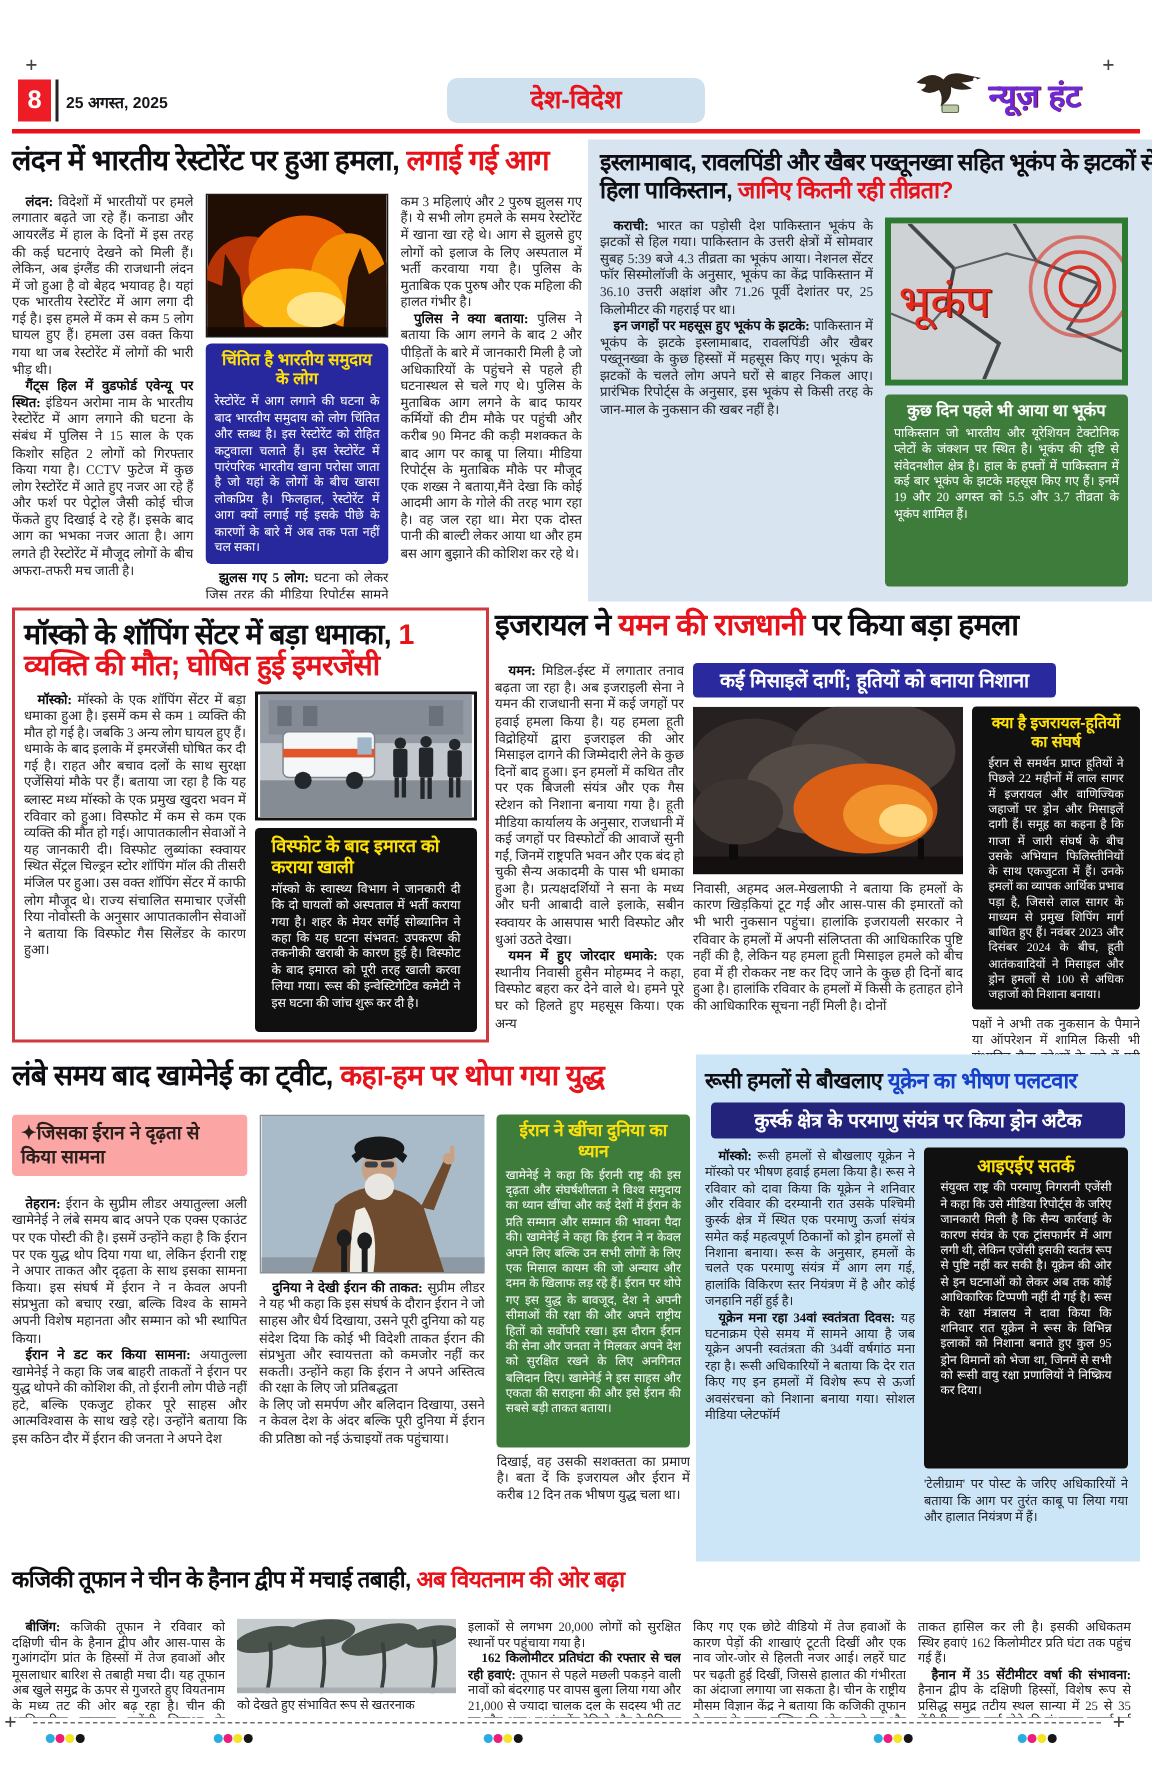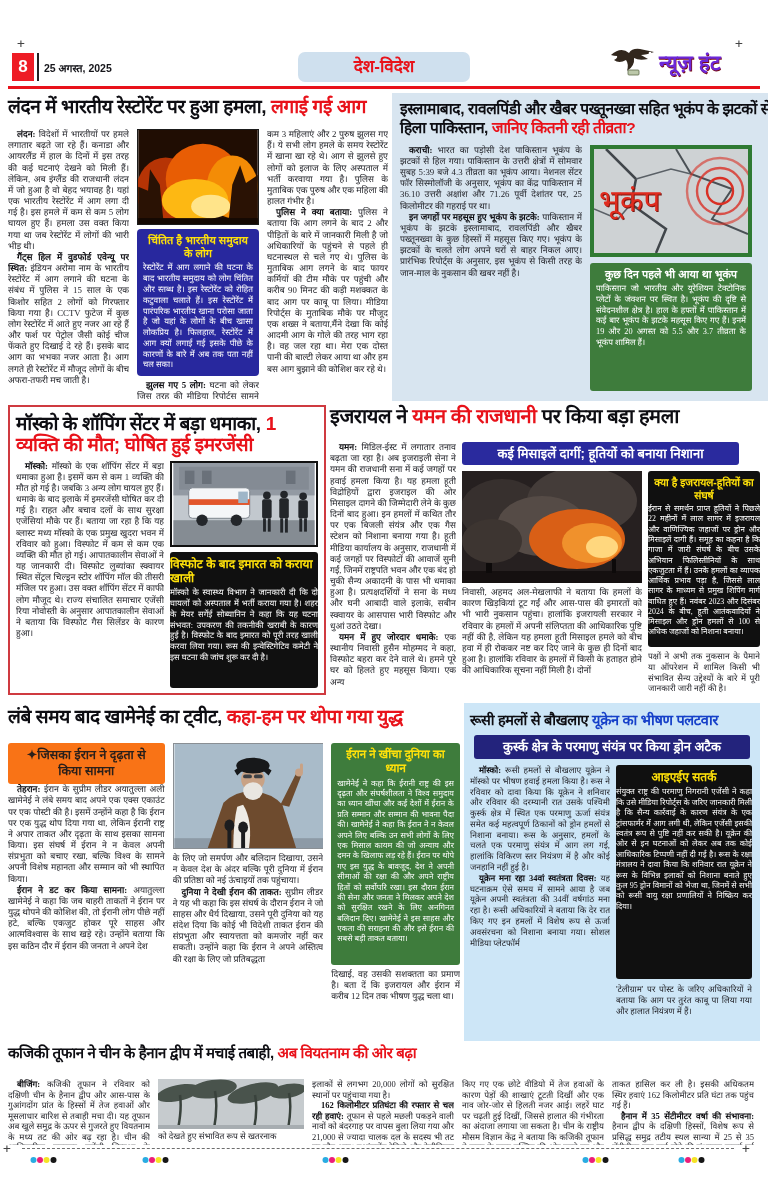--- a/index.html
+++ b/index.html
@@ -11,21 +11,21 @@
 .accent{color:#e8121a}
 .accent-blue{color:#1640c9}
 .cols{display:flex}
 .bcol{font-size:8.8px;line-height:1.27;text-align:justify;overflow:hidden;color:#23242a}
 .bcol p{text-indent:9px;margin:0}
 .lead{font-weight:bold;color:#101014}
 .figure{display:block;overflow:hidden;position:relative}
 .figure svg{display:block}
 .navybox{background:#28289e;color:#fff;border-radius:4px;padding:5px 6px;text-align:justify}
 .greenbox{background:#3e7c3c;color:#fff;border-radius:3px;padding:5px 6px;text-align:justify}
-.blackbox{background:#101010;color:#fff;border-radius:3px;padding:5px 0;text-align:justify}
+.blackbox{background:#101010;color:#fff;border-radius:3px;padding:5px 11px;text-align:justify}
 .btitle{font-family:"Liberation Sans",sans-serif;font-weight:bold;font-size:11px;line-height:1.2;
   text-align:center;margin-bottom:3px}
 .yellow{color:#ffe10a}
 .boxbody{font-size:8.3px;line-height:1.3}
 .cropmark{position:absolute;font-family:"DejaVu Sans Mono",monospace;font-size:13px;color:#444}
 .subheadbar{background:#23237c;color:#fff;font-family:"Liberation Sans",sans-serif;font-weight:bold;
   text-align:center;border-radius:3px}
 .pill{background:#cfe0ee;border-radius:7px;text-align:center;
   font-family:"Liberation Sans",sans-serif;font-weight:bold;color:#e8121a}
 </style>
@@ -180,21 +180,21 @@
   <section class="abs" style="left:330px;top:402px;width:430px;height:301px">
     <div class="hl" style="font-size:20px;white-space:nowrap">
       <span>इजरायल ने</span>
       <span class="accent">यमन की राजधानी</span>
       <span>पर किया बड़ा हमला</span>
     </div>
     <div class="bcol abs" style="left:0;top:40px;width:126px;height:260px">
       <p><span class="lead">यमन:</span> <span>मिडिल-ईस्ट में लगातार तनाव बढ़ता जा रहा है। अब इजराइली सेना ने यमन की राजधानी सना में कई जगहों पर हवाई हमला किया है। यह हमला हूती विद्रोहियों द्वारा इजराइल की ओर मिसाइल दागने की जिम्मेदारी लेने के कुछ दिनों बाद हुआ। इन हमलों में कथित तौर पर एक बिजली संयंत्र और एक गैस स्टेशन को निशाना बनाया गया है। हूती मीडिया कार्यालय के अनुसार, राजधानी में कई जगहों पर विस्फोटों की आवाजें सुनी गईं, जिनमें राष्ट्रपति भवन और एक बंद हो चुकी सैन्य अकादमी के पास भी धमाका हुआ है। प्रत्यक्षदर्शियों ने सना के मध्य और घनी आबादी वाले इलाके, सबीन स्क्वायर के आसपास भारी विस्फोट और धुआं उठते देखा।</span></p>
       <p><span class="lead">यमन में हुए जोरदार धमाके:</span> <span>एक स्थानीय निवासी हुसैन मोहम्मद ने कहा, विस्फोट बहरा कर देने वाले थे। हमने पूरे घर को हिलते हुए महसूस किया। एक अन्य</span></p>
     </div>
-    <div class="subheadbar abs" style="left:132px;top:40px;width:277px;height:23px;line-height:23px;
+    <div class="subheadbar abs" style="left:132px;top:40px;width:242px;height:23px;line-height:23px;
         font-size:13px;background:#2a2a9e">कई मिसाइलें दागीं; हूतियों को बनाया निशाना</div>
     <div class="bcol abs" style="left:132px;top:69px;width:180px;height:231px">
       <span class="figure" style="width:180px;height:112px;margin-bottom:4px">
         <svg width="180" height="112" viewBox="0 0 180 112">
           <rect width="180" height="112" fill="#262020"></rect>
           <ellipse cx="40" cy="40" rx="42" ry="32" fill="#37302e"></ellipse>
           <ellipse cx="120" cy="30" rx="55" ry="34" fill="#443c39"></ellipse>
           <ellipse cx="80" cy="55" rx="45" ry="30" fill="#554b46"></ellipse>
           <ellipse cx="30" cy="70" rx="30" ry="22" fill="#3d3531"></ellipse>
           <ellipse cx="115" cy="68" rx="48" ry="30" fill="#d95f16"></ellipse>
@@ -216,21 +216,21 @@
     </div>
   </section>
 
   <section class="abs" style="left:8px;top:703px;width:452px;height:318px">
     <div class="hl" style="font-size:19px;white-space:nowrap">
       <span>लंबे समय बाद खामेनेई का ट्वीट,</span>
       <span class="accent">कहा-हम पर थोपा गया युद्ध</span>
     </div>
     <div class="cols abs" style="left:0;top:40px;width:452px;height:276px;gap:8px">
       <div class="bcol" style="width:158px;height:276px">
-        <div style="background:#f97316;border-radius:3px;padding:5px 6px;margin-bottom:0;text-align:center;
+        <div style="background:#fca5a5;border-radius:3px;padding:5px 6px;margin-bottom:13px;text-align:left;
             font-family:'Liberation Sans',sans-serif;font-weight:bold;font-size:12.5px;line-height:1.25;color:#2a1f1a">✦जिसका ईरान ने दृढ़ता से किया सामना</div>
         <p><span class="lead">तेहरान:</span> <span>ईरान के सुप्रीम लीडर अयातुल्ला अली खामेनेई ने लंबे समय बाद अपने एक एक्स एकाउंट पर एक पोस्टी की है। इसमें उन्होंने कहा है कि ईरान पर एक युद्ध थोप दिया गया था, लेकिन ईरानी राष्ट्र ने अपार ताकत और दृढ़ता के साथ इसका सामना किया। इस संघर्ष में ईरान ने न केवल अपनी संप्रभुता को बचाए रखा, बल्कि विश्व के सामने अपनी विशेष महानता और सम्मान को भी स्थापित किया।</span></p>
         <p><span class="lead">ईरान ने डट कर किया सामना:</span> <span>अयातुल्ला खामेनेई ने कहा कि जब बाहरी ताकतों ने ईरान पर युद्ध थोपने की कोशिश की, तो ईरानी लोग पीछे नहीं हटे, बल्कि एकजुट होकर पूरे साहस और आत्मविश्वास के साथ खड़े रहे। उन्होंने बताया कि इस कठिन दौर में ईरान की जनता ने अपने देश</span></p>
       </div>
       <div class="bcol" style="width:152px;height:276px">
         <span class="figure" style="width:152px;height:106px;border:1px solid #8a8f94;margin-bottom:4px">
           <svg width="150" height="104" viewBox="0 0 152 106">
             <rect width="152" height="106" fill="#a9bbc9"></rect>
             <rect y="96" width="152" height="10" fill="#8d9aa6"></rect>
             <path d="M34 106 L50 60 Q62 48 80 48 Q100 50 110 62 L124 106 Z" fill="#6e4b2e"></path>
@@ -245,22 +245,22 @@
             <circle cx="127" cy="29" r="4" fill="#c9a285"></circle>
             <rect x="128" y="20" width="3" height="9" rx="1.5" fill="#c9a285"></rect>
             <g fill="#1c1d1f">
               <rect x="54" y="86" width="4" height="20"></rect>
                 <ellipse cx="56" cy="83" rx="5" ry="6"></ellipse>
               <rect x="68" y="88" width="4" height="18"></rect>
                 <ellipse cx="70" cy="85" rx="5" ry="6"></ellipse>
             </g>
           </svg>
         </span>
+        <p><span class="lead">दुनिया ने देखी ईरान की ताकत:</span> <span>सुप्रीम लीडर ने यह भी कहा कि इस संघर्ष के दौरान ईरान ने जो साहस और धैर्य दिखाया, उसने पूरी दुनिया को यह संदेश दिया कि कोई भी विदेशी ताकत ईरान की संप्रभुता और स्वायत्तता को कमजोर नहीं कर सकती। उन्होंने कहा कि ईरान ने अपने अस्तित्व की रक्षा के लिए जो प्रतिबद्धता</span></p>
         <p style="text-indent:0"><span>के लिए जो समर्पण और बलिदान दिखाया, उसने न केवल देश के अंदर बल्कि पूरी दुनिया में ईरान की प्रतिष्ठा को नई ऊंचाइयों तक पहुंचाया।</span></p>
-        <p><span class="lead">दुनिया ने देखी ईरान की ताकत:</span> <span>सुप्रीम लीडर ने यह भी कहा कि इस संघर्ष के दौरान ईरान ने जो साहस और धैर्य दिखाया, उसने पूरी दुनिया को यह संदेश दिया कि कोई भी विदेशी ताकत ईरान की संप्रभुता और स्वायत्तता को कमजोर नहीं कर सकती। उन्होंने कहा कि ईरान ने अपने अस्तित्व की रक्षा के लिए जो प्रतिबद्धता</span></p>
       </div>
       <div style="width:130px">
         <div class="greenbox" style="min-height:222px">
           <div class="btitle yellow" style="font-size:11.5px">ईरान ने खींचा दुनिया का ध्यान</div>
           <div class="boxbody" style="font-size:8px">खामेनेई ने कहा कि ईरानी राष्ट्र की इस दृढ़ता और संघर्षशीलता ने विश्व समुदाय का ध्यान खींचा और कई देशों में ईरान के प्रति सम्मान और सम्मान की भावना पैदा की। खामेनेई ने कहा कि ईरान ने न केवल अपने लिए बल्कि उन सभी लोगों के लिए एक मिसाल कायम की जो अन्याय और दमन के खिलाफ लड़ रहे हैं। ईरान पर थोपे गए इस युद्ध के बावजूद, देश ने अपनी सीमाओं की रक्षा की और अपने राष्ट्रीय हितों को सर्वोपरि रखा। इस दौरान ईरान की सेना और जनता ने मिलकर अपने देश को सुरक्षित रखने के लिए अनगिनत बलिदान दिए। खामेनेई ने इस साहस और एकता की सराहना की और इसे ईरान की सबसे बड़ी ताकत बताया।</div>
         </div>
         <p class="bcol" style="margin-top:4px"><span>दिखाई, वह उसकी सशक्तता का प्रमाण है। बता दें कि इजरायल और ईरान में करीब 12 दिन तक भीषण युद्ध चला था।</span></p>
       </div>
     </div>
   </section>

